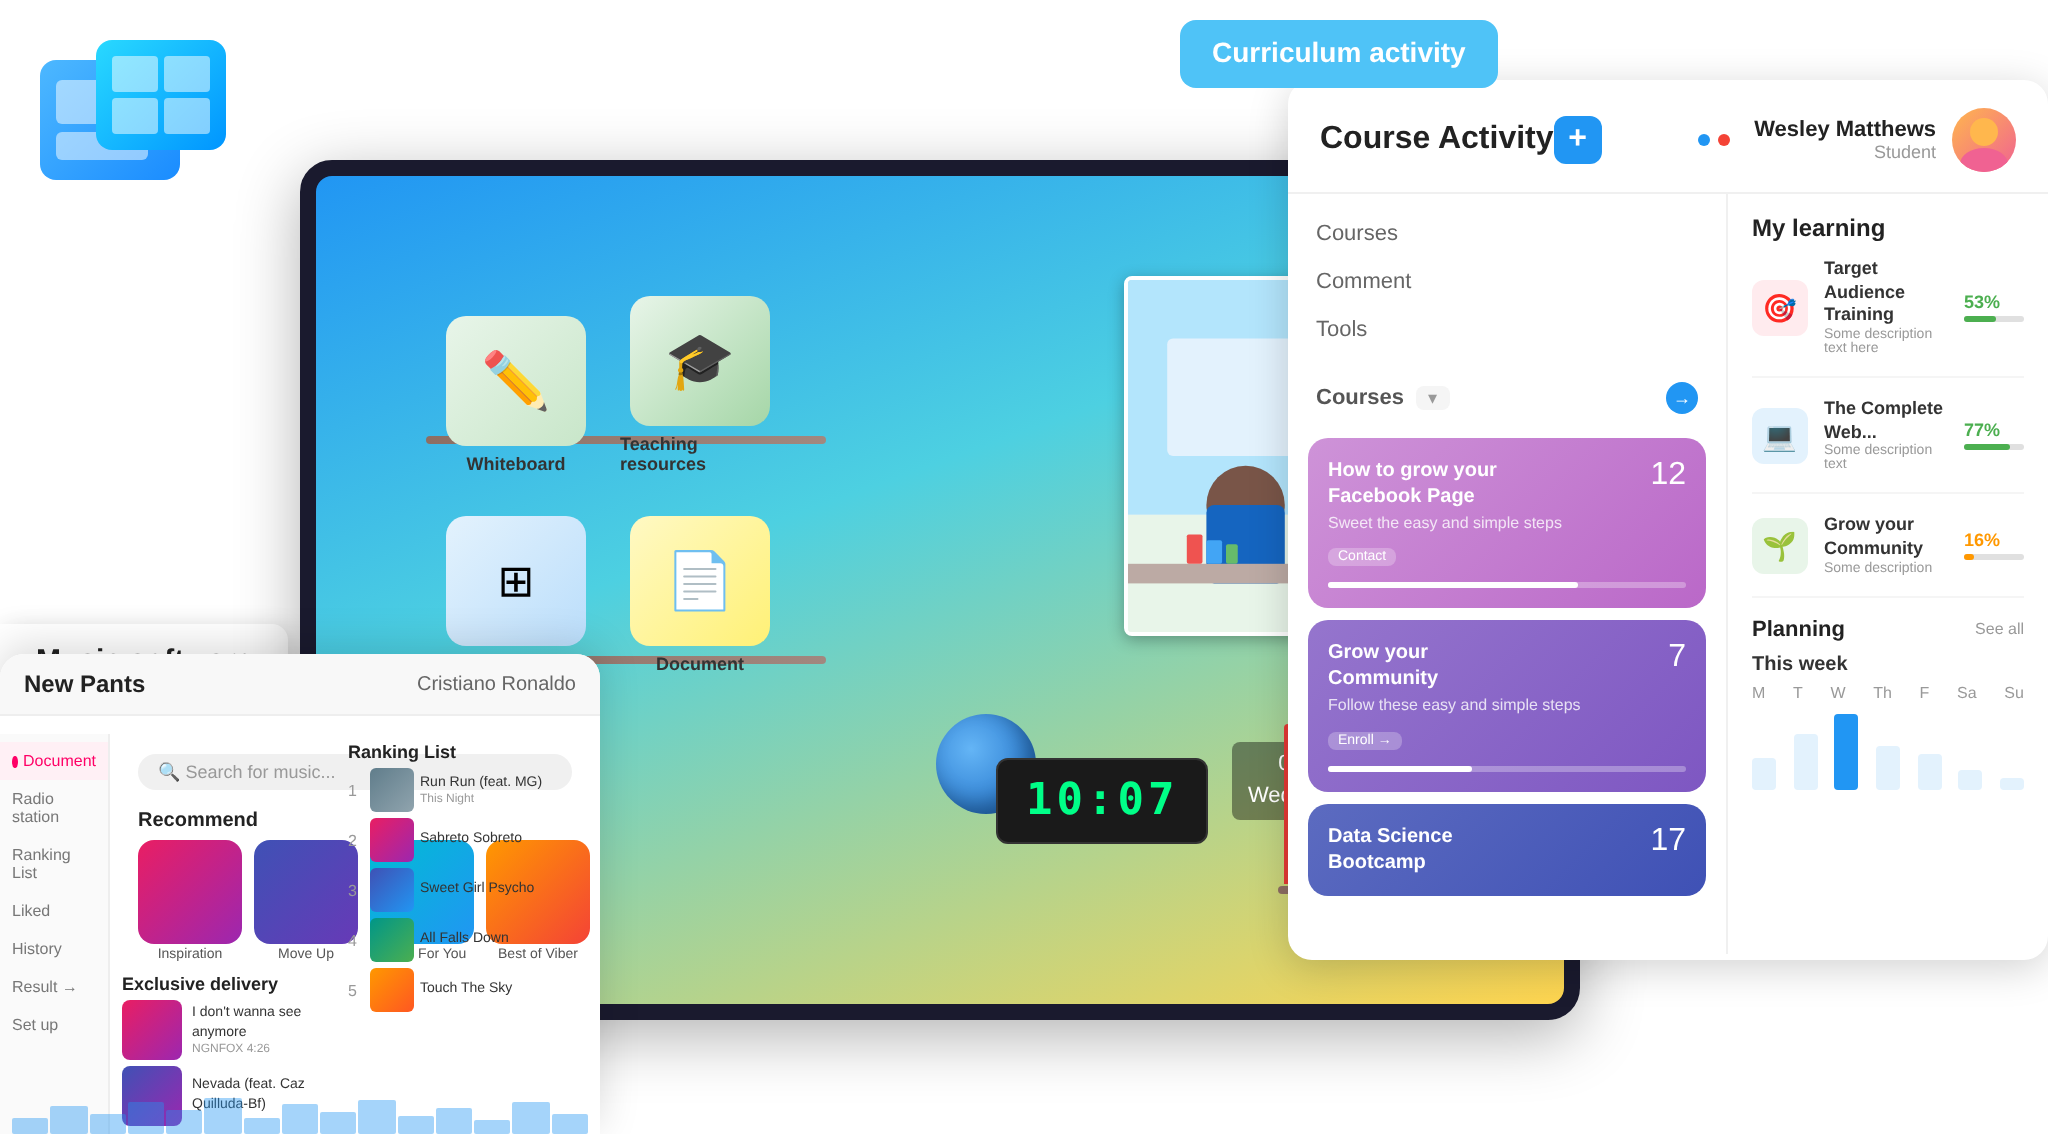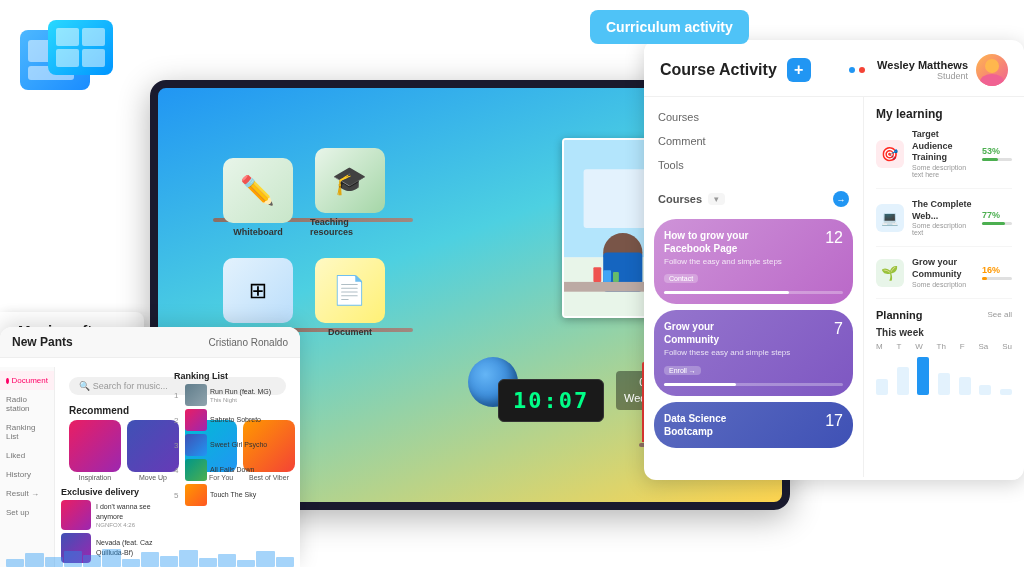--- a/index.html
+++ b/index.html
@@ -538,21 +538,21 @@
       background: #2196f3;
       border-radius: 50%;
       display: flex; align-items: center; justify-content: center;
       color: white; font-size: 9px; font-weight: bold;
       margin-left: auto;
     }
 
     
     .curr-card {
       margin: 6px 10px;
-      border-radius: 22px;
+      border-radius: 10px;
       padding: 10px;
       position: relative;
       overflow: hidden;
     }
     .curr-card-purple { background: linear-gradient(135deg, #ce93d8, #ba68c8); }
     .curr-card-violet { background: linear-gradient(135deg, #9575cd, #7e57c2); }
     .curr-card-dark-blue { background: linear-gradient(135deg, #5c6bc0, #3f51b5); }
 
     .curr-card-title {
       font-size: 10px;
@@ -951,21 +951,21 @@
     <div class="wave-bar" style="height:9px;"></div>
     <div class="wave-bar" style="height:13px;"></div>
     <div class="wave-bar" style="height:7px;"></div>
     <div class="wave-bar" style="height:16px;"></div>
     <div class="wave-bar" style="height:10px;"></div>
   </div>
 </div>
 
 <div class="curriculum-panel">
   <div class="curr-header">
-    <div style="display:flex;align-items:center;gap:10px;">
+    <div style="display:flex;align-items:center;">
       <span class="curr-title">Course Activity</span>
       <div class="curr-add-btn">+</div>
     </div>
     <div style="display:flex;align-items:center;gap:12px;">
       <div style="display:flex;gap:4px;align-items:center;">
         <div style="width:6px;height:6px;border-radius:50%;background:#2196f3;"></div>
         <div style="width:6px;height:6px;border-radius:50%;background:#f44336;"></div>
       </div>
       <div class="curr-user-info">
         <div class="curr-user-name">
@@ -998,21 +998,21 @@
       </div>
 
       <div class="curr-course-filter">
         <span class="curr-filter-label">Courses</span>
         <span class="curr-filter-btn">▾</span>
         <div class="curr-filter-blue">→</div>
       </div>
 
       <div class="curr-card curr-card-purple">
         <div class="curr-card-title">How to grow your Facebook Page</div>
-        <div class="curr-card-sub">Follow the easy and simple steps</div>
+        <div class="curr-card-sub">Sweet the easy and simple steps</div>
         <span class="curr-card-badge">Contact</span>
         <div class="curr-card-num">12</div>
         <div class="curr-card-progress">
             <div class="curr-card-progress-fill" style="width:70%;"></div>
           </div>
       </div>
 
       <div class="curr-card curr-card-violet">
         <div class="curr-card-title">Grow your Community</div>
         <div class="curr-card-sub">Follow these easy and simple steps</div>

